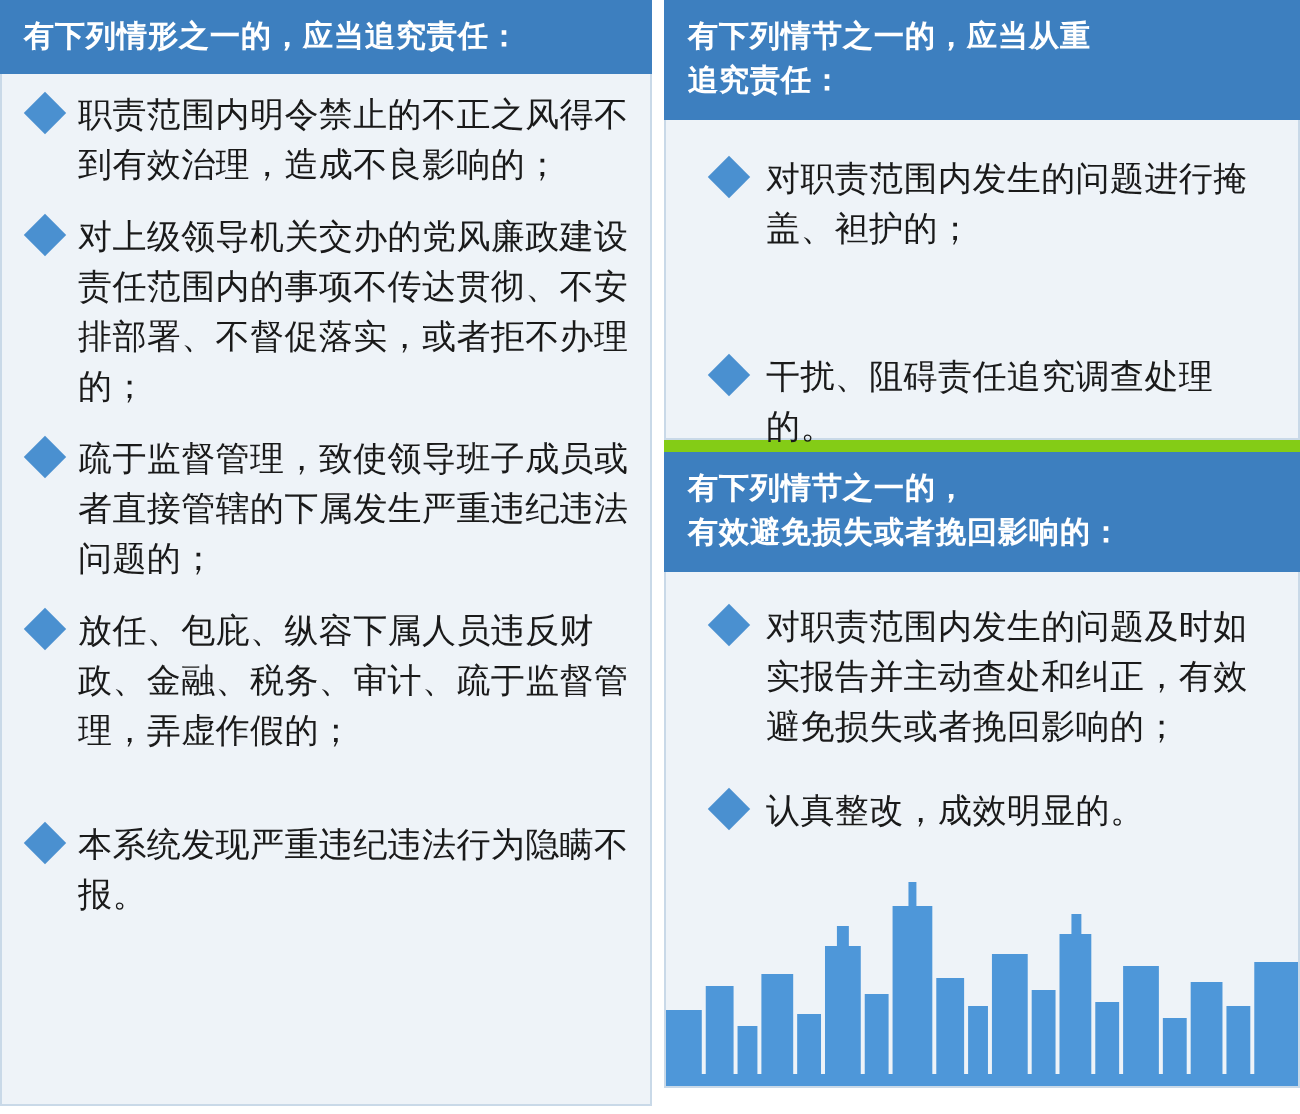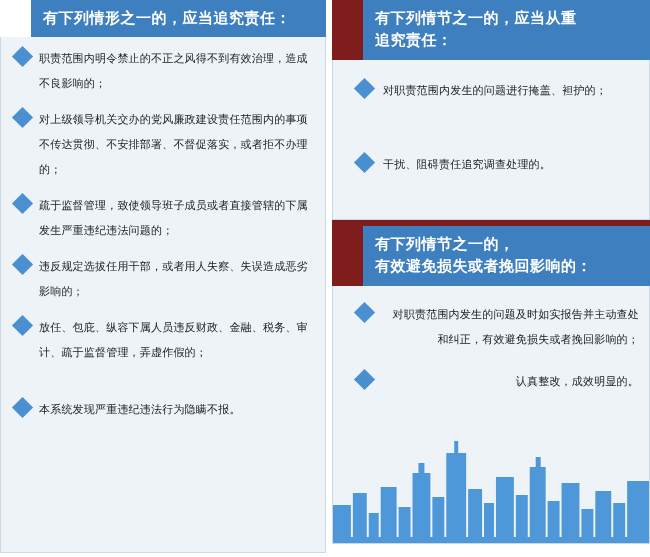--- a/index.html
+++ b/index.html
@@ -28,32 +28,31 @@
     width: 326px;
     height: 557px;
     background: #ffffff;
   }
   .col-right {
     position: absolute;
     left: 332px;
     top: 0;
     width: 318px;
     height: 405px;
-    background: #7f1d1d;
+    background: #84cc16;
   }
 
   .panel-head {
     background: #3d7fbf;
     color: #ffffff;
     font-weight: bold;
     font-size: 15px;
     line-height: 22px;
     padding: 7px 12px 8px 12px;
     letter-spacing: 0.5px;
-    margin-left: 31px;
   }
   .panel-head.two-line {
     padding-bottom: 9px;
   }
 
   .panel-body {
     background: #eef3f8;
     border: 1px solid #c9d9e8;
     border-top: none;
     box-sizing: border-box;
@@ -64,21 +63,20 @@
   }
   .right-body-1 {
     height: 160px;
     padding: 18px 10px 18px 10px;
   }
   .right-body-2 {
     position: relative;
     height: 258px;
     padding: 16px 10px 12px 10px;
     overflow: hidden;
-    text-align: right;
   }
 
   .item {
     display: flex;
     align-items: flex-start;
     margin-bottom: 11px;
   }
   .item:last-child {
     margin-bottom: 0;
     margin-top: 32px;
@@ -92,21 +90,21 @@
     transform: rotate(45deg);
   }
   .right-body-1 .bullet,
   .right-body-2 .bullet {
     margin-left: 14px;
     margin-right: 11px;
   }
   .item-text {
     flex: 1 1 auto;
     color: #1a1a1a;
-    font-size: 11px;
+    font-size: 17px;
     line-height: 25px;
     letter-spacing: 0.2px;
   }
 
   .spacer {
     height: 6px;
   }
 
   
   .skyline {
@@ -131,24 +129,20 @@
         <span class="bullet"></span>
         <span class="item-text">职责范围内明令禁止的不正之风得不到有效治理，造成不良影响的；</span>
       </div>
       <div class="item">
         <span class="bullet"></span>
         <span class="item-text">对上级领导机关交办的党风廉政建设责任范围内的事项不传达贯彻、不安排部署、不督促落实，或者拒不办理的；</span>
       </div>
       <div class="item">
         <span class="bullet"></span>
         <span class="item-text">疏于监督管理，致使领导班子成员或者直接管辖的下属发生严重违纪违法问题的；</span>
-      </div>
-      <div class="item">
-        <span class="bullet"></span>
-        <span class="item-text">违反规定选拔任用干部，或者用人失察、失误造成恶劣影响的；</span>
       </div>
       <div class="item">
         <span class="bullet"></span>
         <span class="item-text">放任、包庇、纵容下属人员违反财政、金融、税务、审计、疏于监督管理，弄虚作假的；</span>
       </div>
       <div class="item">
         <span class="bullet"></span>
         <span class="item-text">本系统发现严重违纪违法行为隐瞒不报。</span>
       </div>
 

